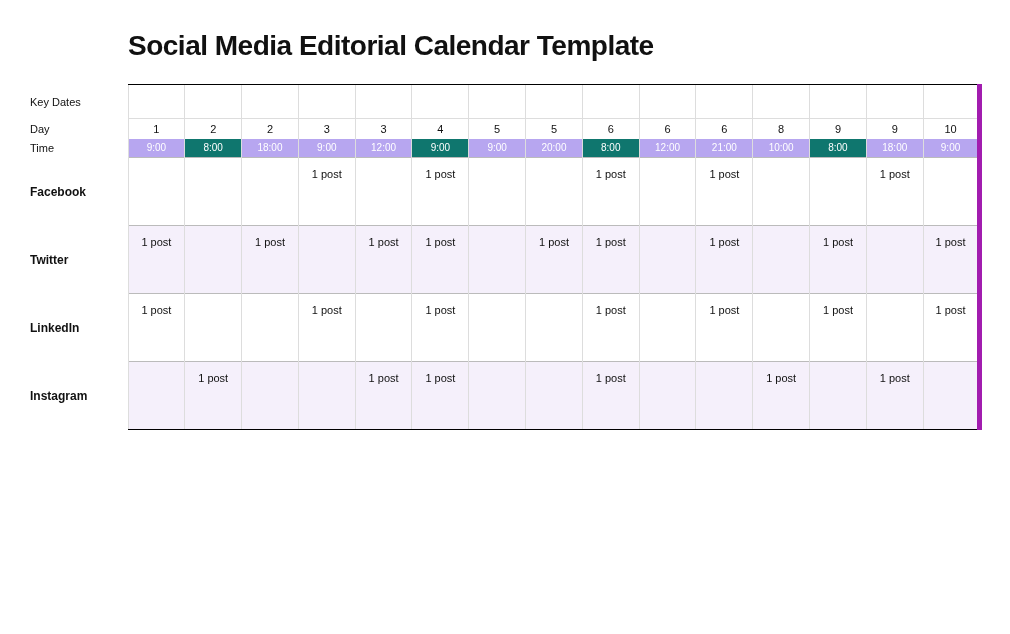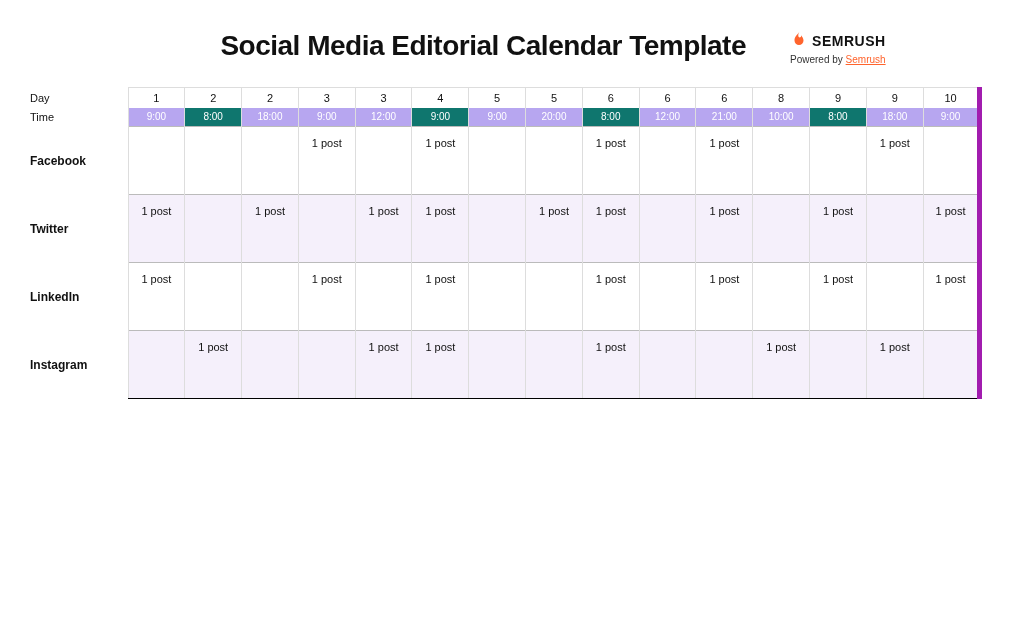--- a/index.html
+++ b/index.html
@@ -8,21 +8,21 @@
     width: 1010px; height: 634px;
     background: #fff;
     font-family: -apple-system, BlinkMacSystemFont, "Segoe UI", Arial, sans-serif;
     color: #111;
   }
   .page {
     padding: 30px 28px 0 28px;
   }
   .header-row {
     display: flex;
-    justify-content: center;
+    justify-content: space-between;
     align-items: flex-start;
     gap: 44px;
   }
   .title {
     font-size: 28px;
     font-weight: 800;
     letter-spacing: -0.5px;
     margin: 0 0 0 100px;
   }
   .brand {
@@ -117,33 +117,20 @@
 
   .post { font-size: 11px; color: #111; }
 </style>
 </head>
 <body>
 
 <div class="page">
 
   <div class="header-row">
     <h1 class="title">Social Media Editorial Calendar Template</h1>
-    <div class="brand">
-      <div class="brand-logo">
-        <span class="flame">
-          <svg width="18" height="18" viewBox="0 0 24 24" fill="currentColor">
-              <path d="M13 2C9 7 6 9 6 14a6 6 0 0 0 12 0c0-3-2-5-3-7 0 2-1 3-2 3s-2-1-2-3c0-2 1-4 2-5z"></path>
-            </svg>
-        </span>
-        <span class="word">SEMRUSH</span>
-      </div>
-      <div class="brand-powered">
-        <span>Powered by </span><span class="lnk">Semrush</span>
-      </div>
-    </div>
   </div>
 
 
   <div class="grid-wrap">
     <table class="cal" id="cal">
         <colgroup>
           <col class="labelcol">
           <col class="datacol">
           <col class="datacol">
           <col class="datacol">
@@ -154,20 +141,38 @@
           <col class="datacol">
           <col class="datacol">
           <col class="datacol">
           <col class="datacol">
           <col class="datacol">
           <col class="datacol">
           <col class="datacol">
           <col class="datacol">
         </colgroup>
         <tbody>
+          <tr class="keydates">
+            <td class="labelcell">Key Dates</td>
+            <td class="gcell"></td>
+            <td class="gcell"></td>
+            <td class="gcell"></td>
+            <td class="gcell"></td>
+            <td class="gcell"></td>
+            <td class="gcell"></td>
+            <td class="gcell"></td>
+            <td class="gcell"></td>
+            <td class="gcell"></td>
+            <td class="gcell"></td>
+            <td class="gcell"></td>
+            <td class="gcell"></td>
+            <td class="gcell"></td>
+            <td class="gcell"></td>
+            <td class="gcell"></td>
+          </tr>
           <tr class="dayrow">
             <td class="labelcell">Day</td>
             <td class="gcell">1</td>
             <td class="gcell">2</td>
             <td class="gcell">2</td>
             <td class="gcell">3</td>
             <td class="gcell">3</td>
             <td class="gcell">4</td>
             <td class="gcell">5</td>
             <td class="gcell">5</td>

